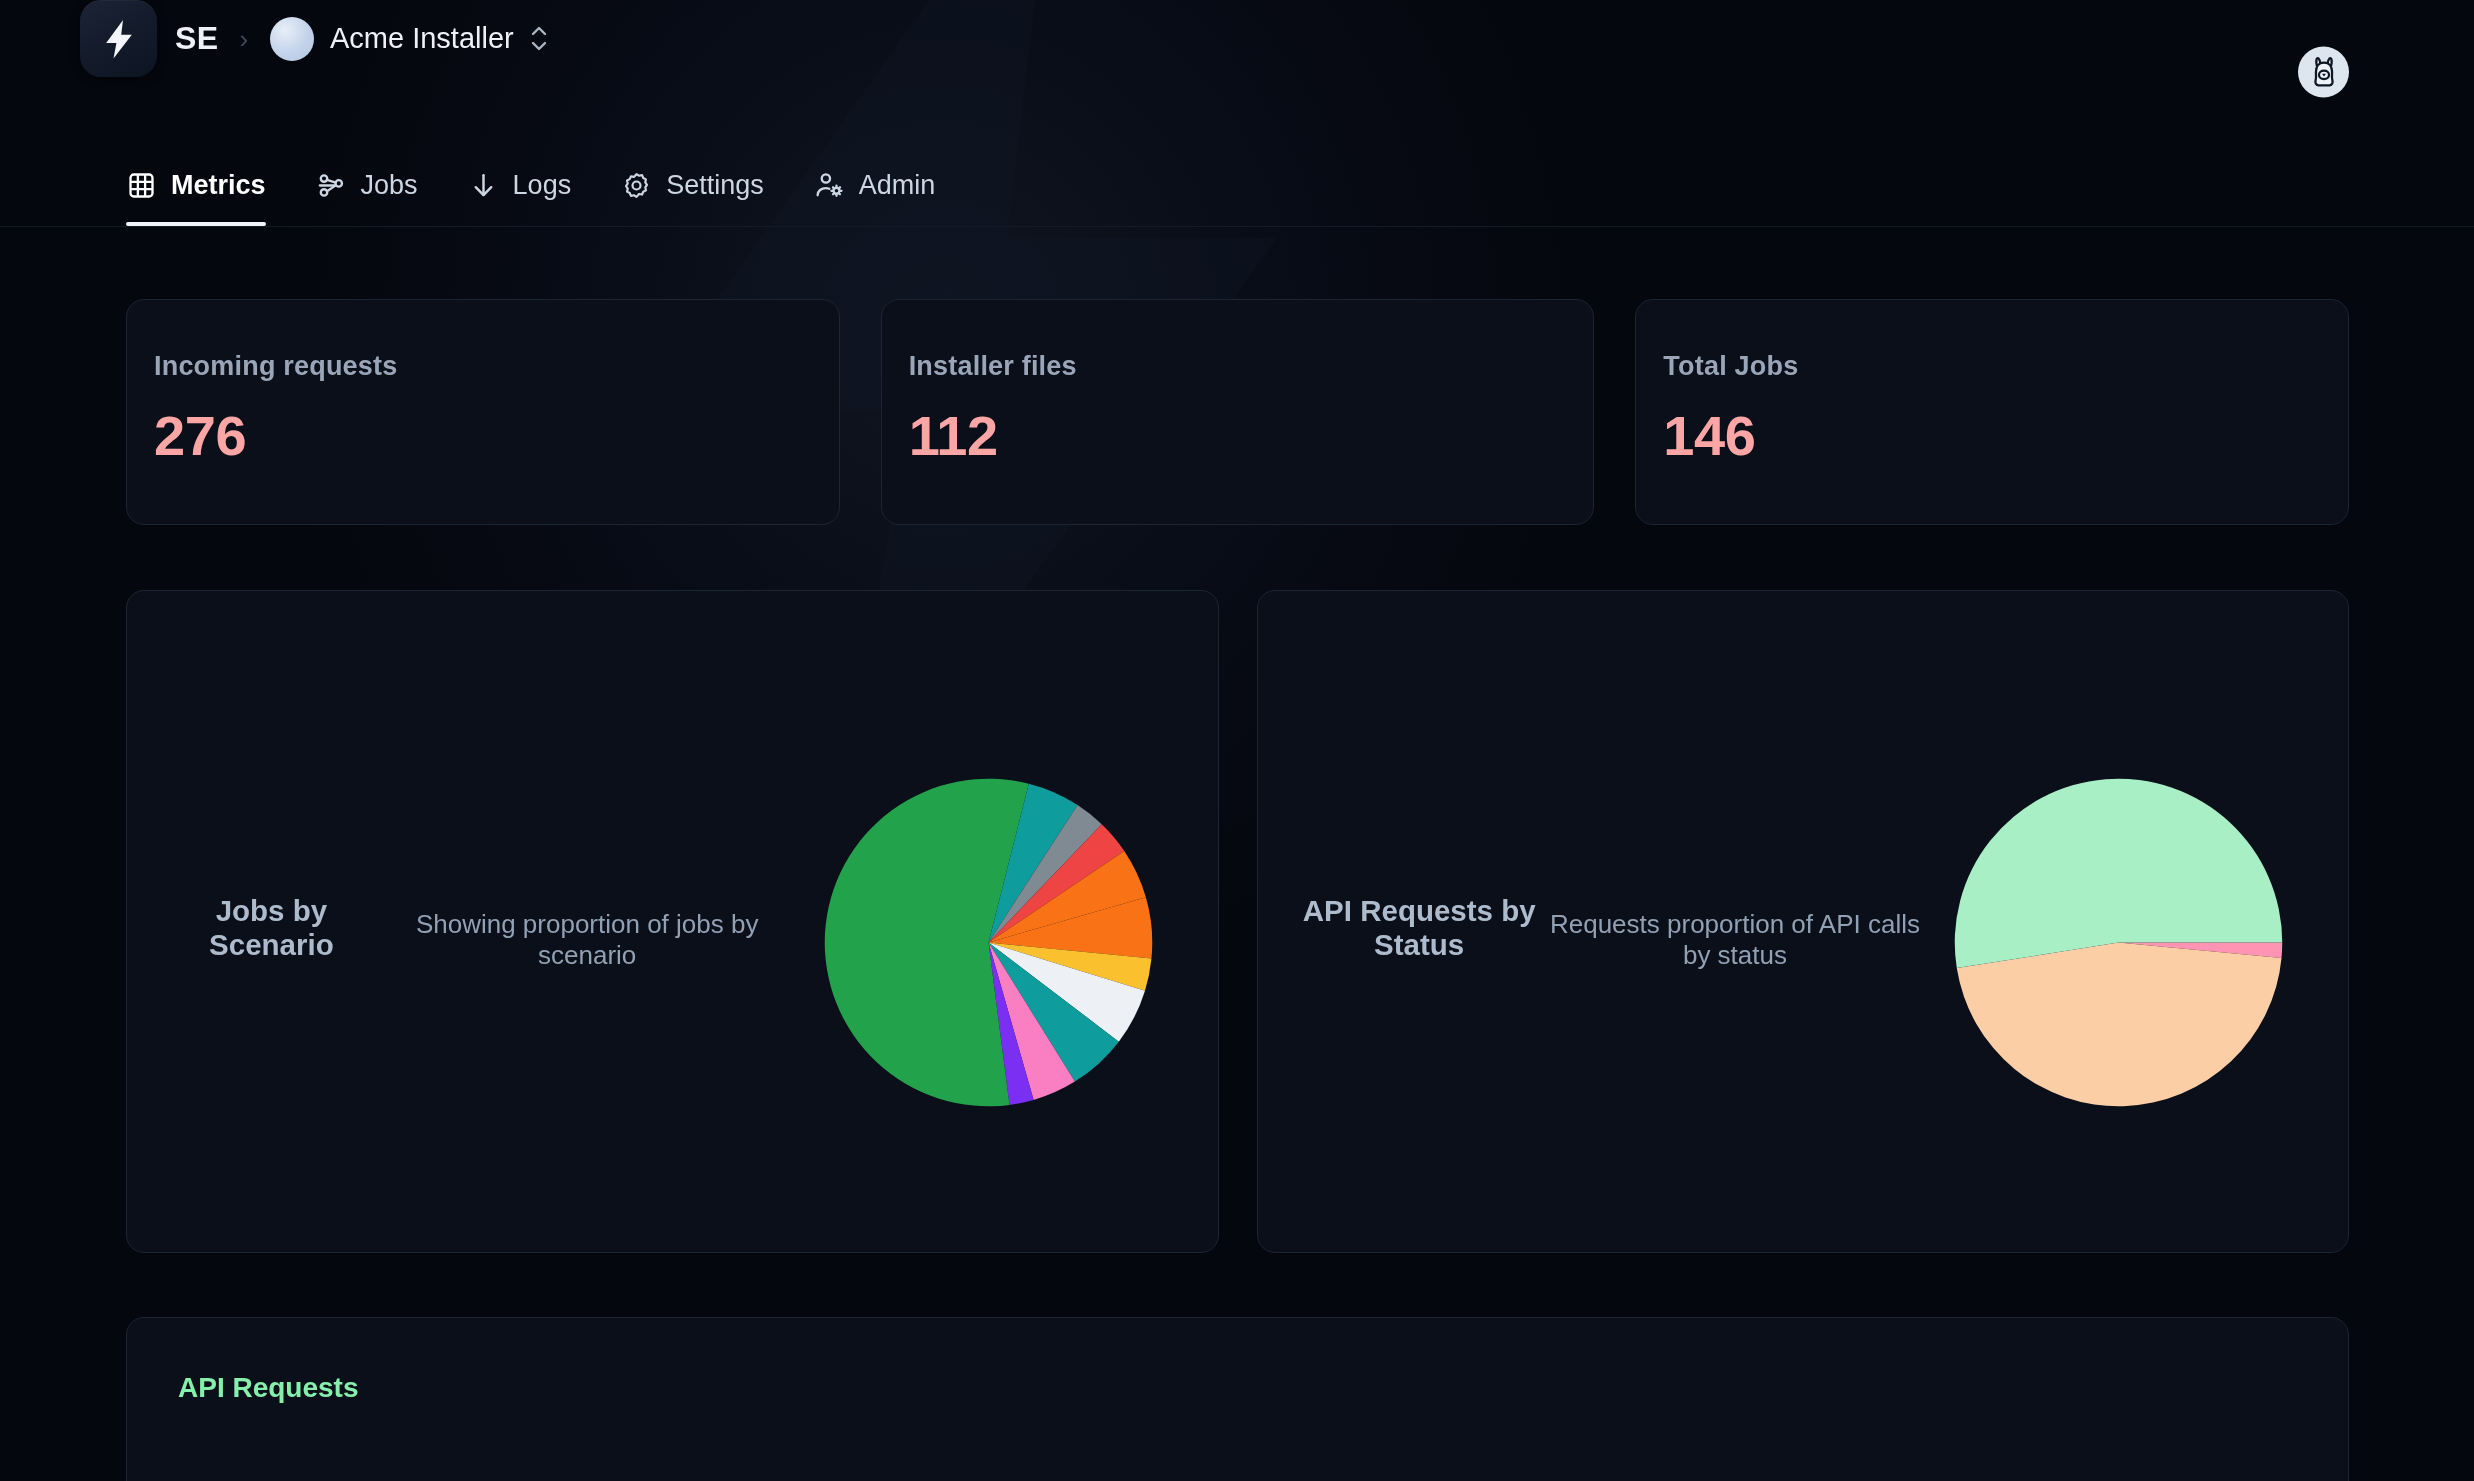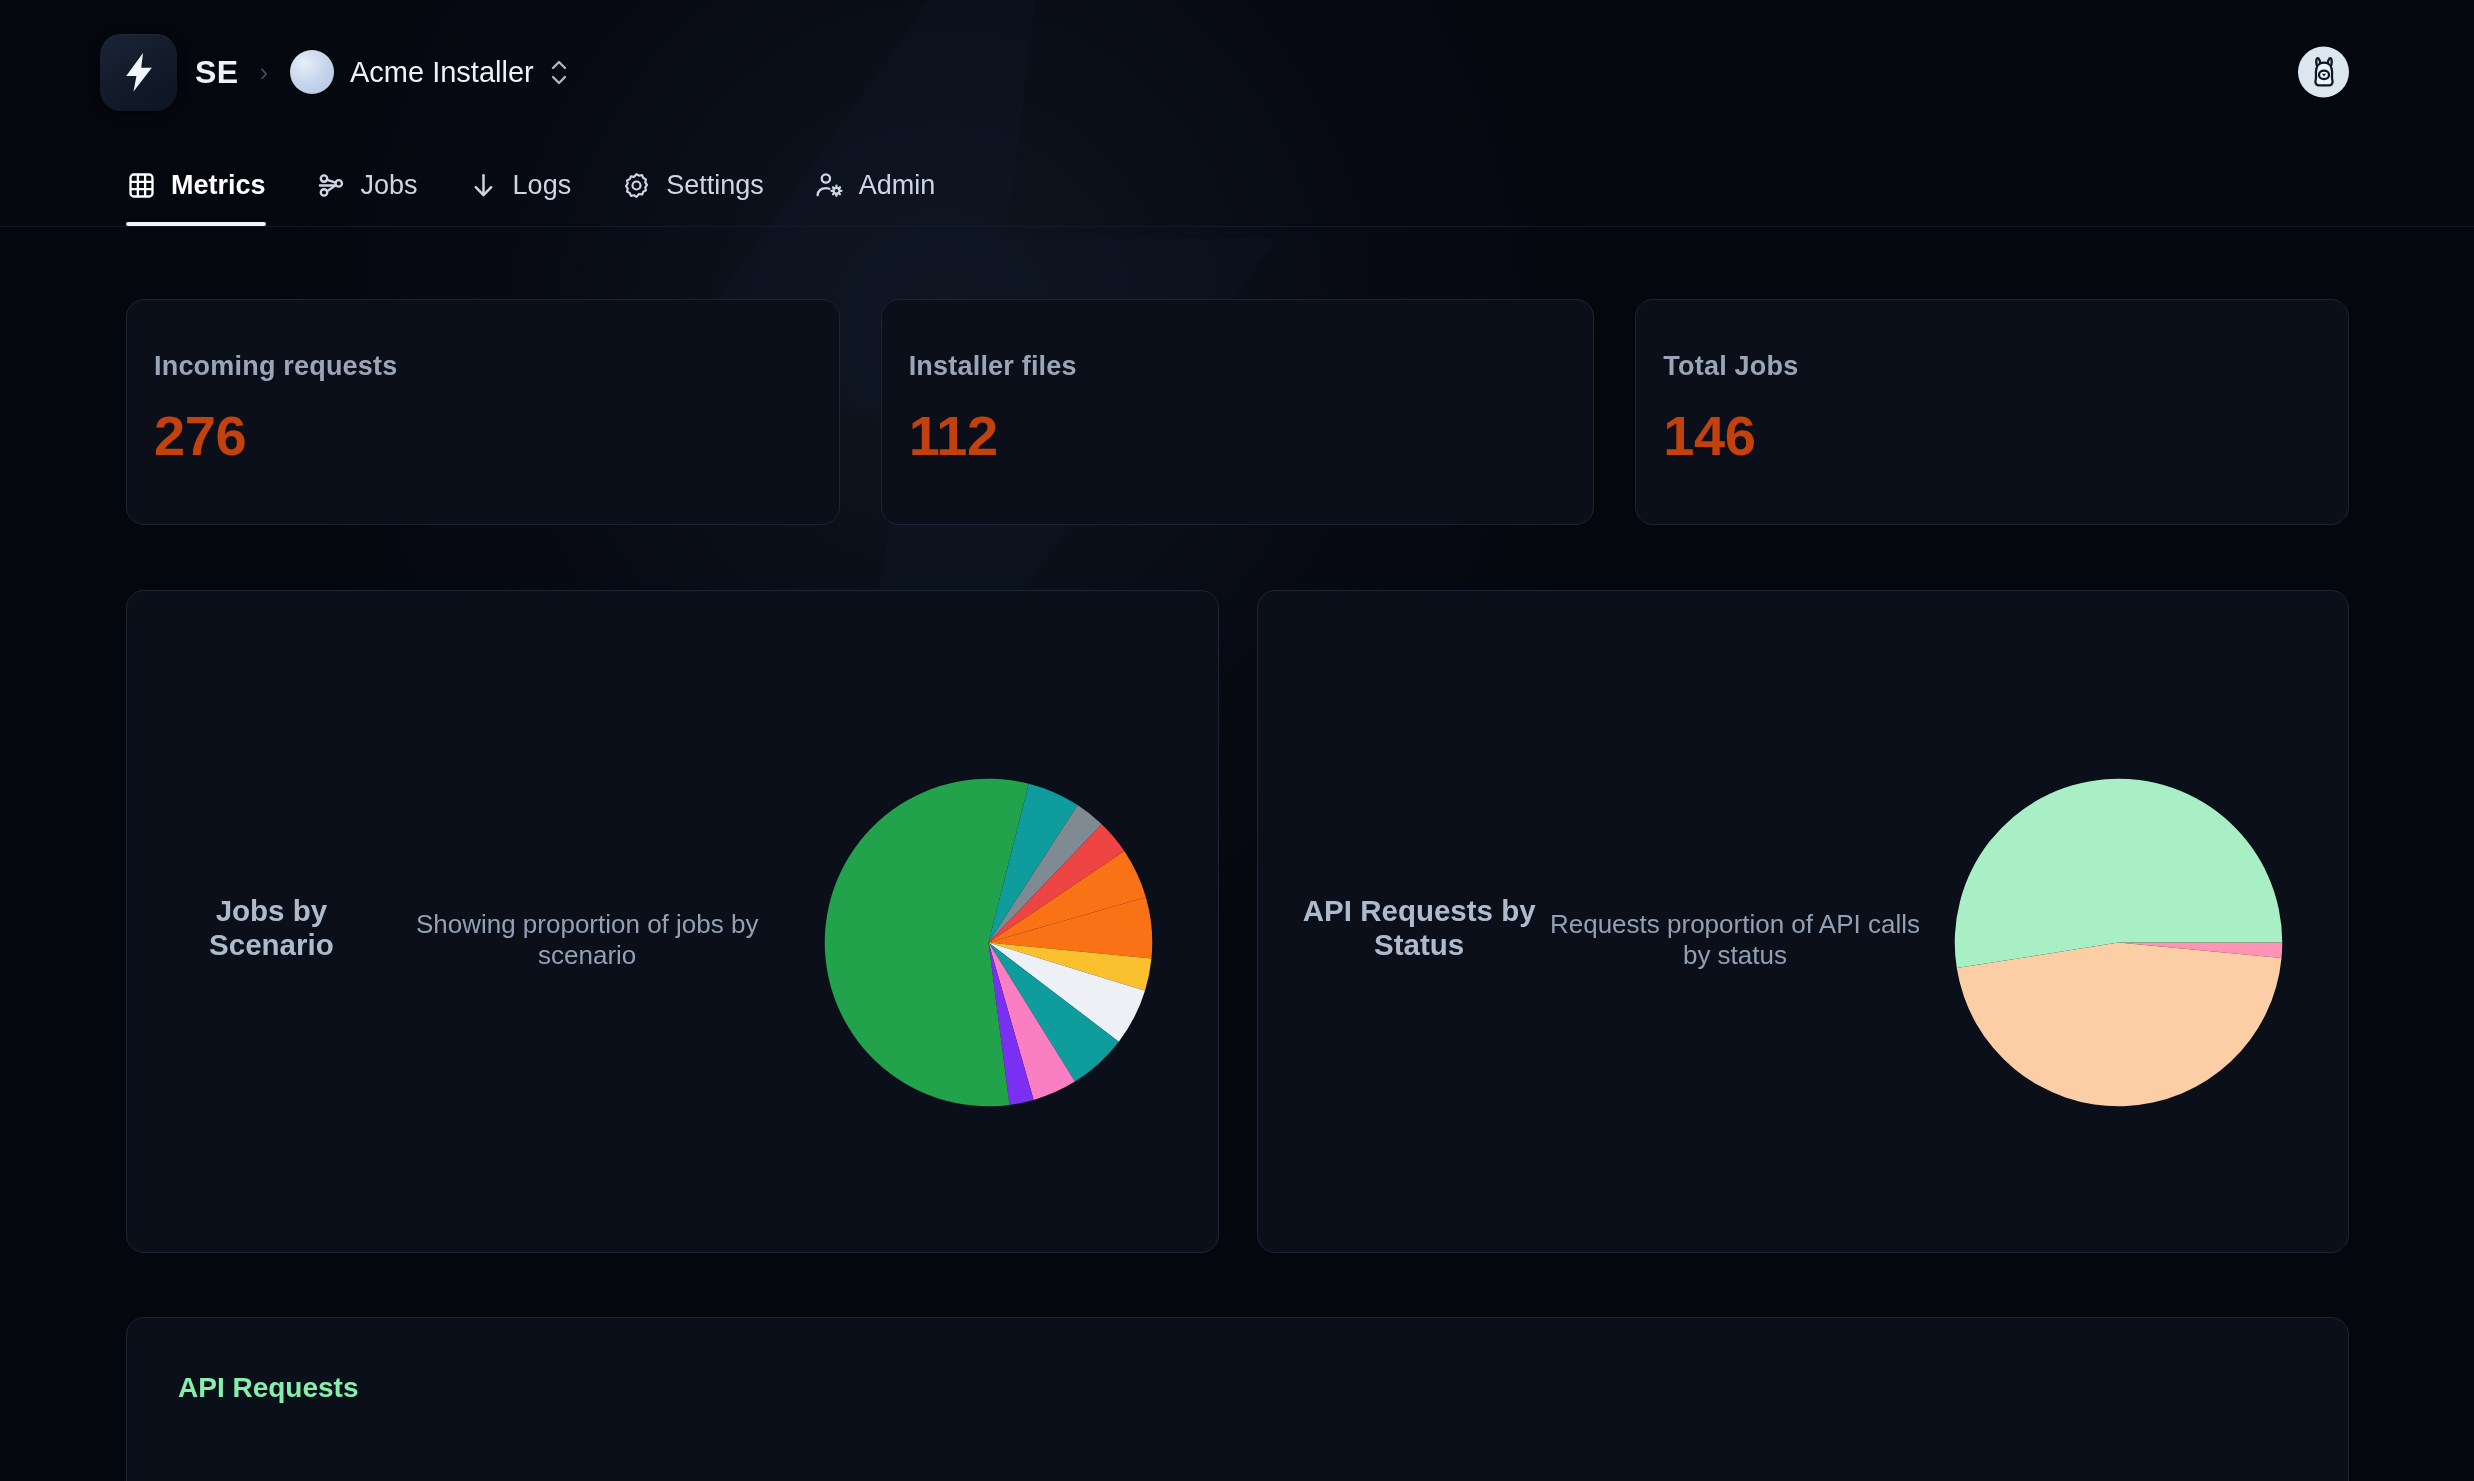--- a/index.html
+++ b/index.html
@@ -38,22 +38,22 @@
     pointer-events: none;
     z-index: 0;
   }
 
   .page { position: relative; z-index: 2; width: 2475px; height: 1481px; }
 
   
   .topbar {
     height: 144px;
     display: flex;
-    align-items: center;
-    padding: 0 126px 0 100px;
+    align-items: flex-start;
+    padding: 0 126px 0 80px;
     position: relative;
   }
 
   .brand-cluster { display: flex; align-items: center; gap: 18px; }
 
   .app-logo {
     width: 77px; height: 77px;
     border-radius: 21px;
     background: linear-gradient(150deg, #1b2436 0%, #141c2c 45%, #0d1422 100%);
     display: flex; align-items: center; justify-content: center;
@@ -142,21 +142,21 @@
 
   .card {
     background: #0a0f1a;
     border: 1.6px solid #1c2534;
     border-radius: 18px;
     position: relative;
   }
 
   .stat-card { flex: 1; height: 226px; padding: 51px 51px 0 27px; }
   .stat-label { font-size: 27px; color: #9aa6b8; font-weight: 600; letter-spacing: 0.2px; }
-  .stat-value { font-size: 56px; font-weight: 700; color: #c2410c; margin-top: 21px; letter-spacing: -0.4px; }
+  .stat-value { font-size: 56px; font-weight: 700; color: #fca5a5; margin-top: 21px; letter-spacing: -0.4px; }
 
   .chart-row { display: flex; gap: 38px; margin-top: 65px; }
 
   .chart-card { flex: 1; height: 663px; padding: 46px 33px 33px 33px; display: flex; flex-direction: row; align-items: center; }
   .chart-title { font-size: 29.5px; font-weight: 700; color: #aebbcc; text-align: center; }
   .chart-sub { font-size: 26px; color: #92a0b3; text-align: center; margin-top: 24.6px; font-weight: 400; }
   .chart-plot { margin-top: 29.5px; display: flex; align-items: center; justify-content: center; flex: 1; }
   .chart-plot svg { display: block; }
 
   .wide-card { margin-top: 64px; height: 246px; padding: 54px 51px; }

